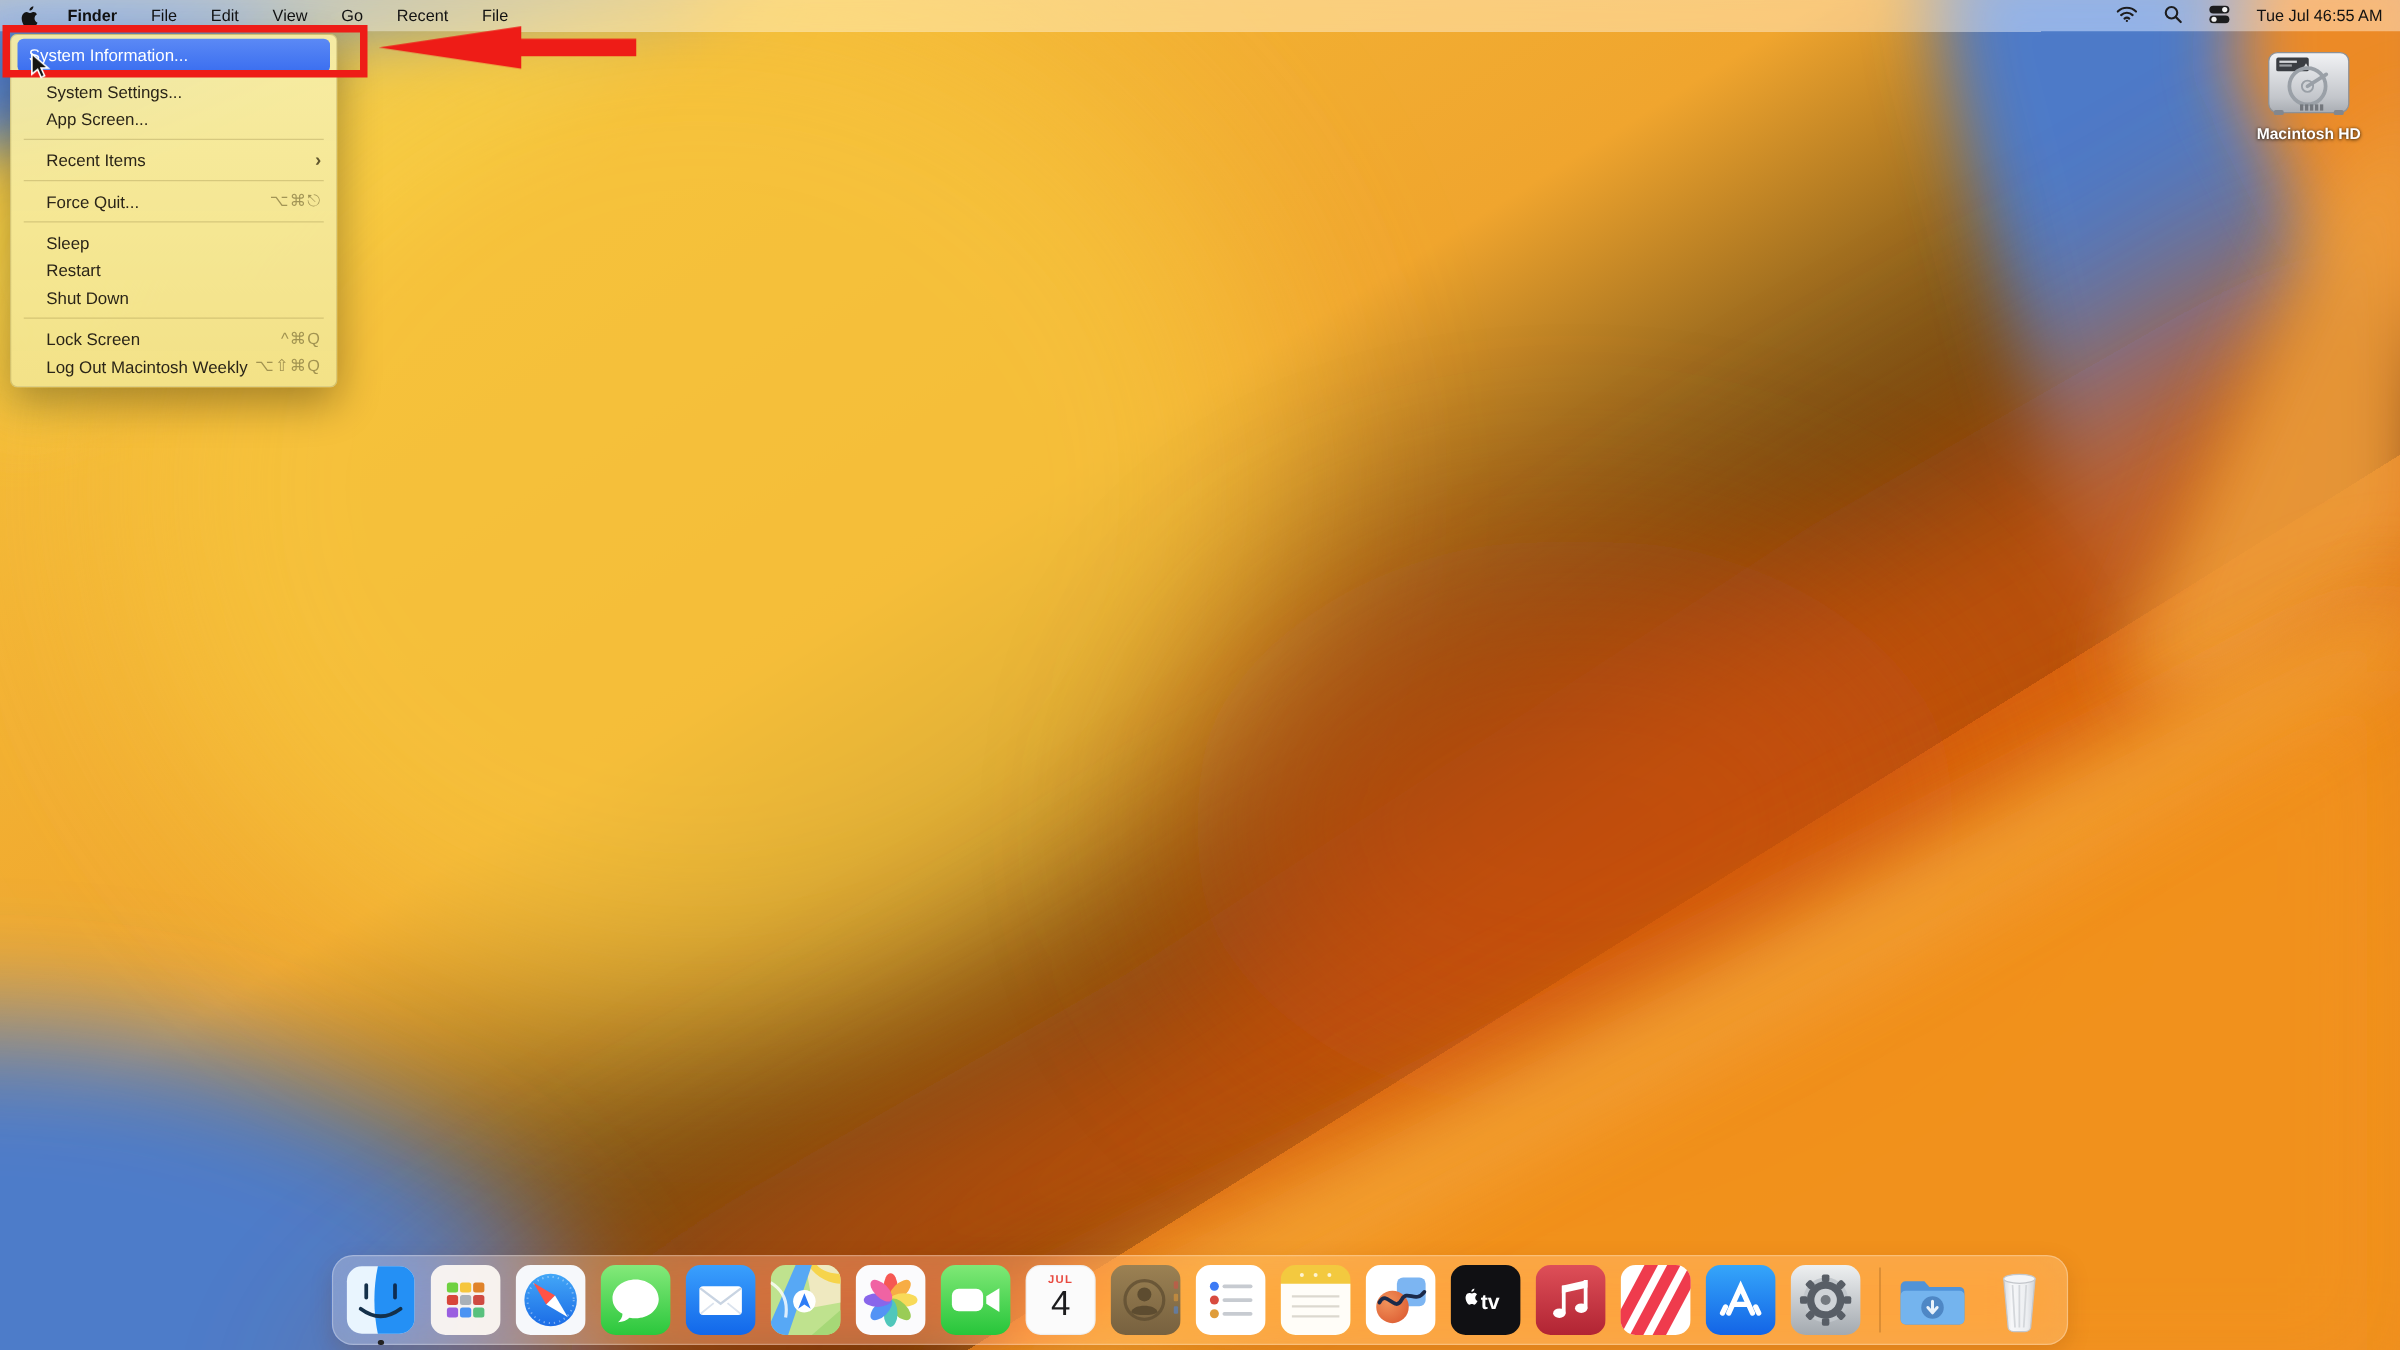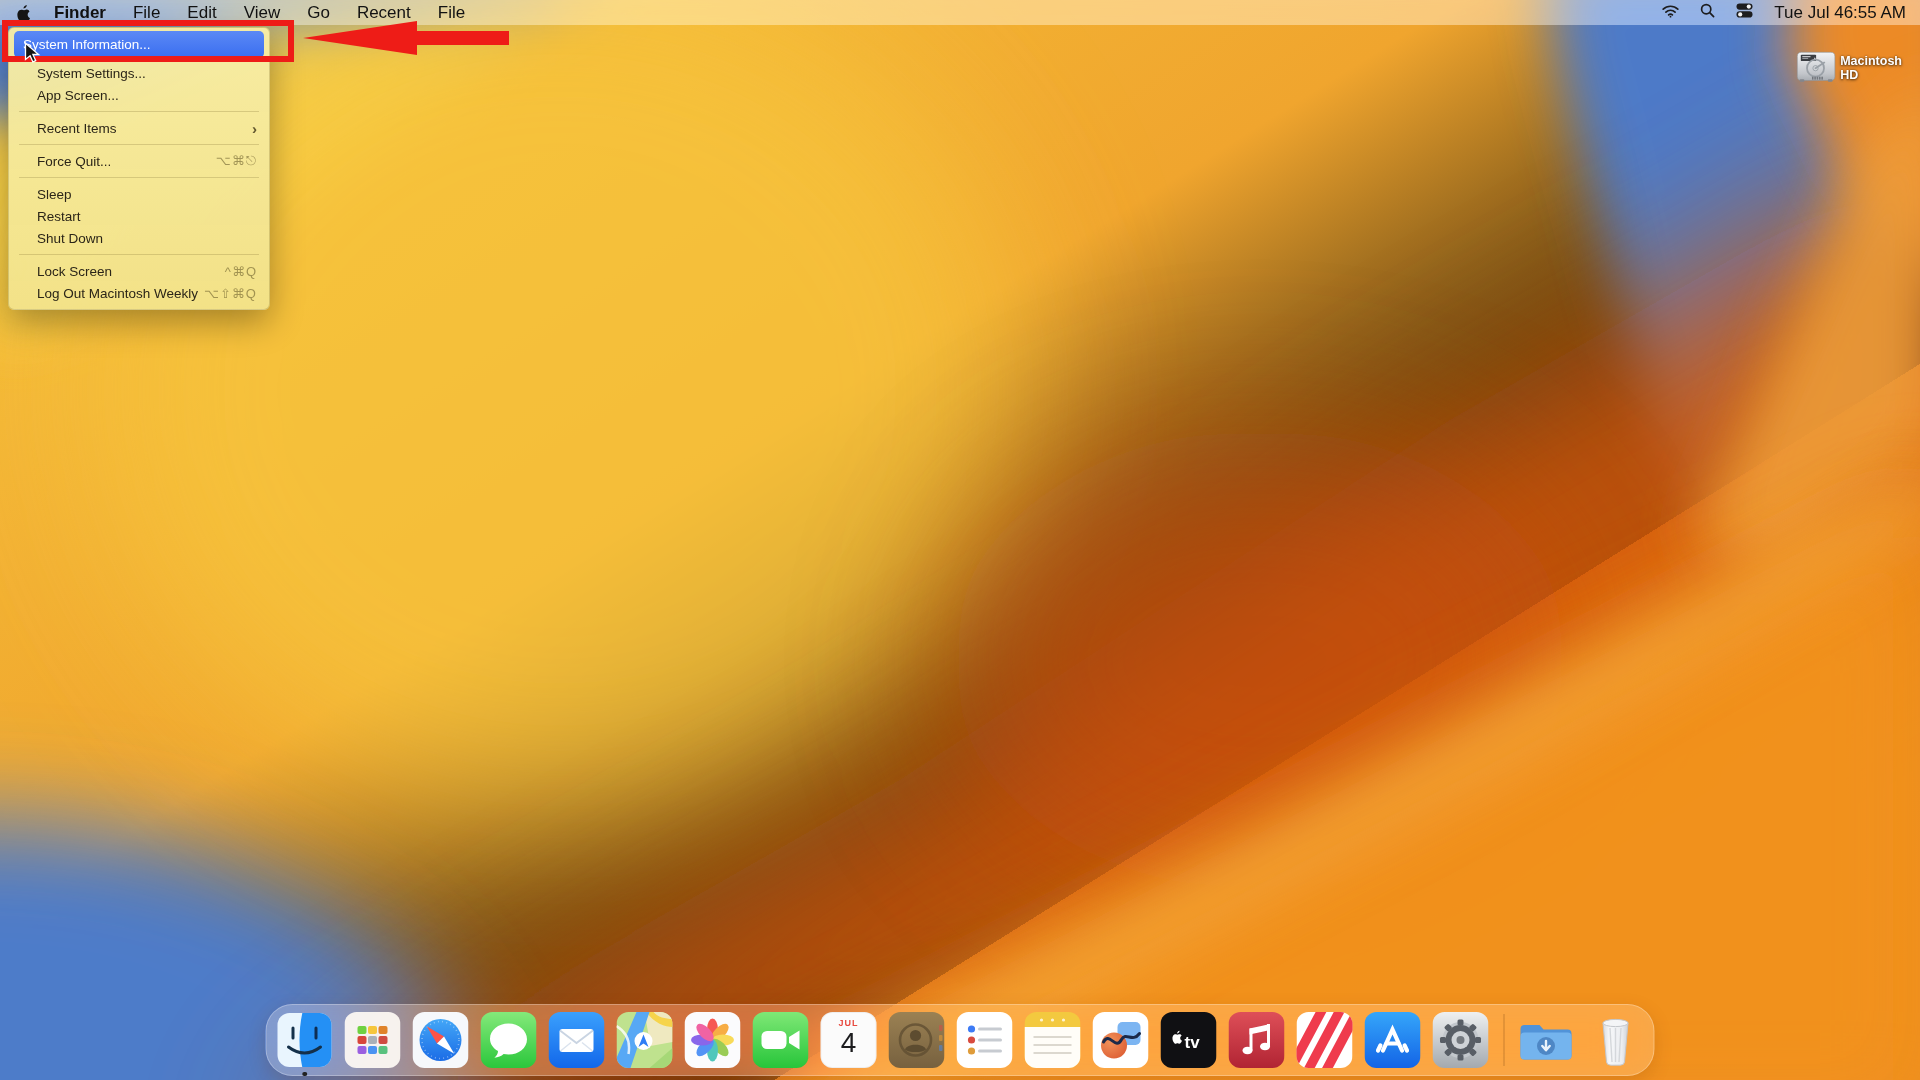--- a/index.html
+++ b/index.html
@@ -9,21 +9,21 @@
     -webkit-font-smoothing:antialiased;background:#e89a28;
   }
   
   #wallpaper{position:absolute;inset:0;z-index:0;}
   
   #menubar{
     position:absolute;top:0;left:0;right:0;height:25px;z-index:30;
     display:flex;align-items:center;justify-content:space-between;
     background:rgba(255,255,255,0.42);
     backdrop-filter:blur(26px) saturate(160%);
-    font-size:17px;color:#121212;
+    font-size:13px;color:#121212;
   }
   .mb-left{display:flex;align-items:center;gap:27px;padding-left:16px;}
   .mb-right{display:flex;align-items:center;gap:21px;padding-right:14px;}
   .mb-item{cursor:default;white-space:nowrap;}
   .mb-item.app-name{font-weight:bold;}
   .mb-apple{display:flex;align-items:center;margin-right:-4px;}
   .mb-clock{display:flex;gap:0;white-space:nowrap;}
   
   #apple-menu{
     position:absolute;left:8px;top:27px;width:260px;z-index:40;
@@ -46,34 +46,34 @@
   
   #anno-box{
     position:absolute;left:2px;top:20px;width:292px;height:42px;
     border:6px solid #ee1c17;z-index:50;box-sizing:border-box;pointer-events:none;
   }
   #anno-arrow{position:absolute;left:299px;top:17px;z-index:50;pointer-events:none;}
   #cursor{position:absolute;left:24px;top:42px;z-index:60;pointer-events:none;}
   
   #hd-icon{
     position:absolute;top:36px;right:18px;width:110px;z-index:10;
-    display:flex;flex-direction:row;align-items:center;cursor:default;
+    display:flex;flex-direction:column;align-items:center;cursor:default;
   }
   #hd-label{
     margin-top:2px;font-size:12.5px;font-weight:bold;color:#fff;
     text-shadow:0 1px 3px rgba(0,0,0,0.65), 0 0 2px rgba(0,0,0,0.45);
   }
   
   #dock{
     position:absolute;bottom:4px;left:50%;transform:translateX(-50%);z-index:20;
     height:70px;display:flex;align-items:center;gap:12px;padding:0 10px;
     background:rgba(255,228,200,0.30);
     backdrop-filter:blur(28px) saturate(170%);
     border:1px solid rgba(255,255,255,0.28);
-    border-radius:27px;
+    border-radius:17px;
     box-shadow:0 6px 18px rgba(120,50,0,0.18);
     justify-content:flex-end;
   }
   .dock-item{position:relative;width:56px;height:56px;flex:none;cursor:pointer;}
   .dock-item svg{display:block;}
   .dock-sep{width:1px;height:52px;background:rgba(70,30,0,0.28);margin:0 3px;flex:none;}
   .run-dot{position:absolute;left:50%;transform:translateX(-50%);bottom:-8px;
     width:4.5px;height:4.5px;border-radius:50%;background:#222;}
   
   .cal{width:56px;height:56px;border-radius:12px;background:#fbfbfb;

